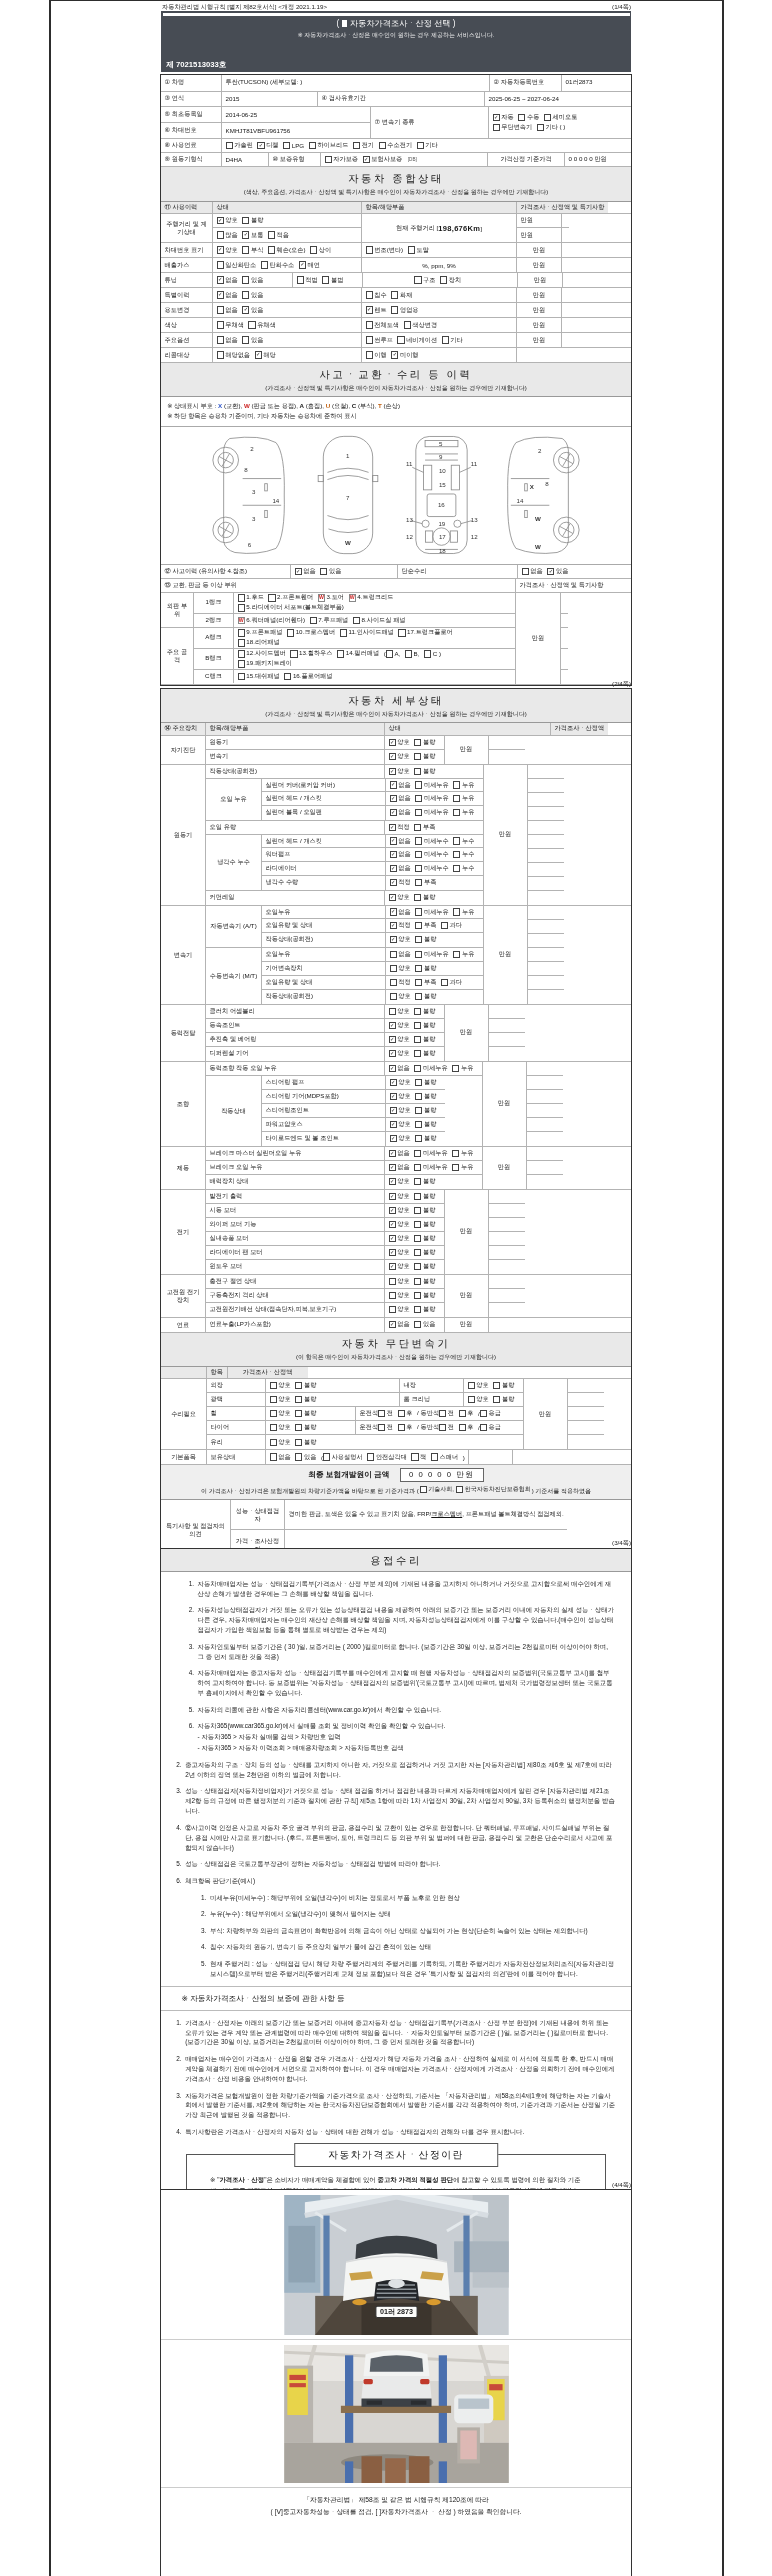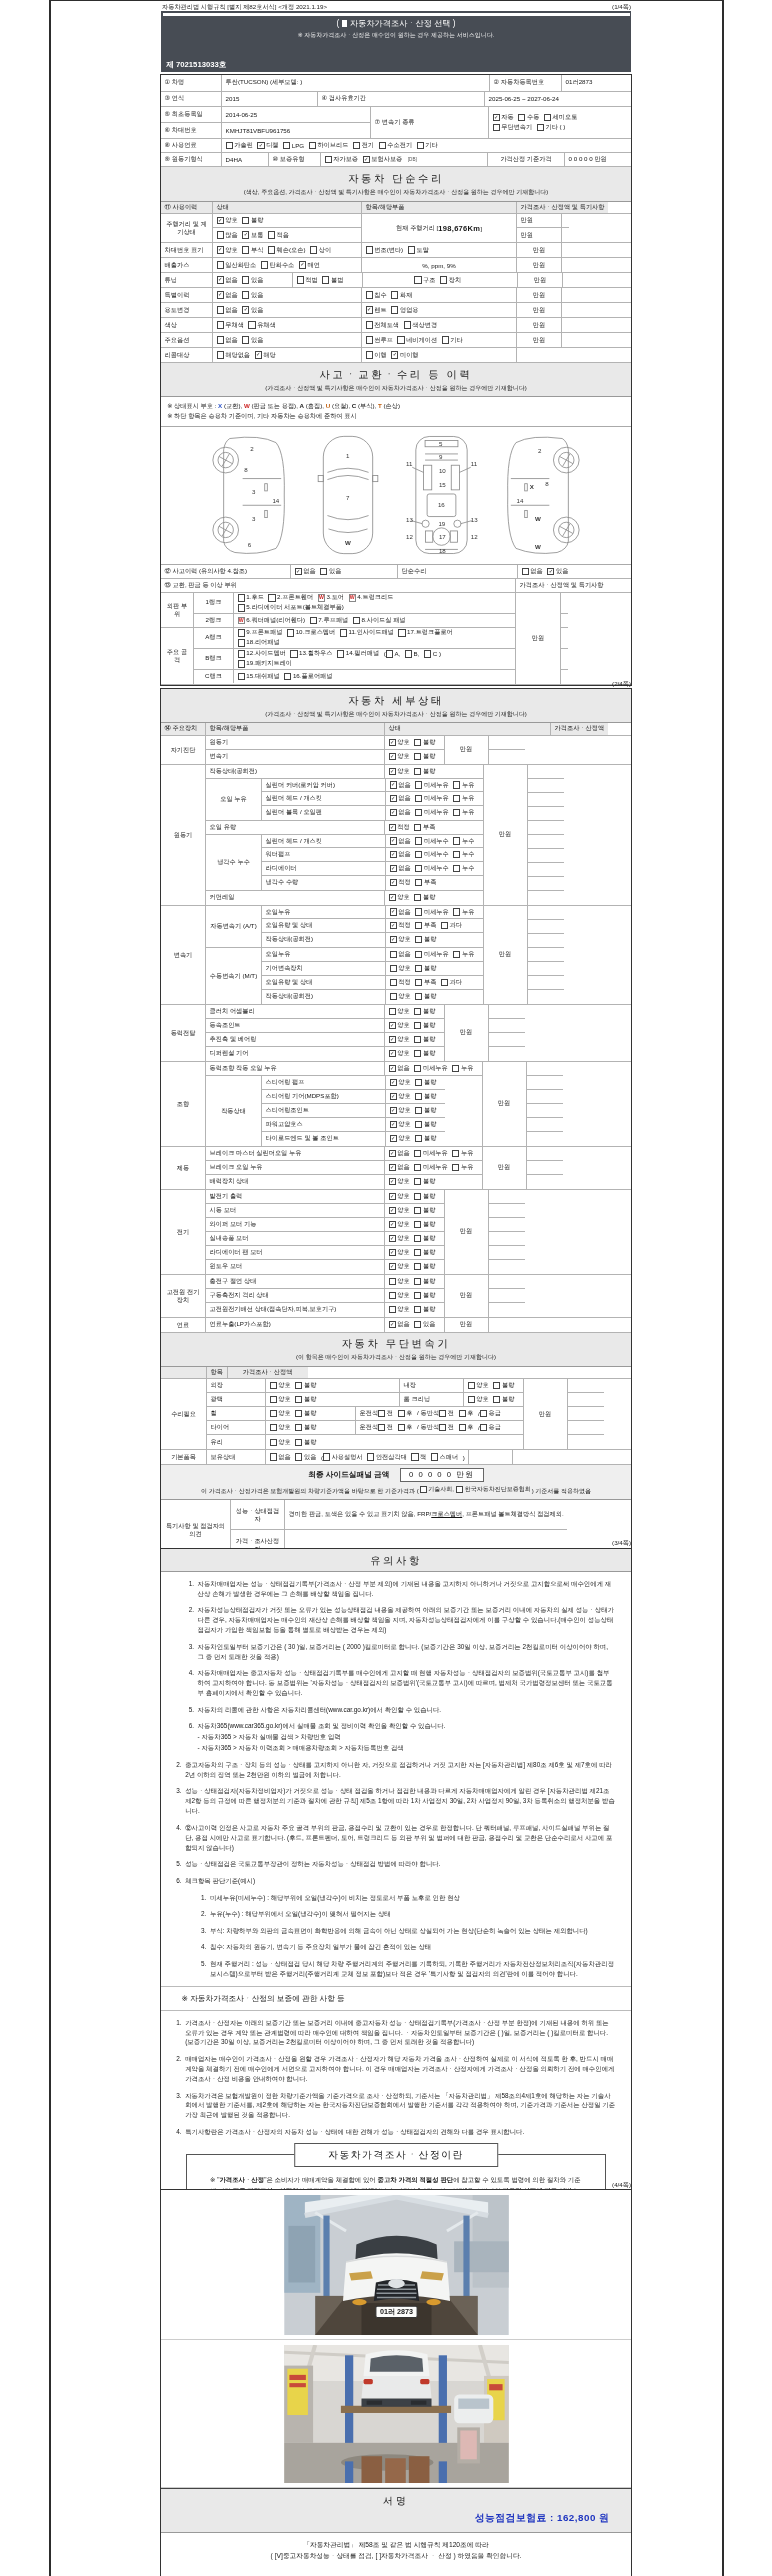--- a/index.html
+++ b/index.html
@@ -228,21 +228,21 @@
               <span>가격산정 기준가격</span>
             </div>
             <div class="fc ctr fx">
               <span>0 0 0 0 0 만원</span>
             </div>
           </div>
         </div>
       </div>
 
     <div class="ghdr">
-      <div class="gt">자동차 단순수리</div>
+      <div class="gt">자동차 종합상태</div>
       <div class="gs">(색상, 주요옵션, 가격조사ㆍ산정액 및 특기사항은 매수인이 자동차가격조사ㆍ산정을 원하는 경우에만 기재합니다)</div>
     </div>
     <div>
         <div class="vt">
           <div class="fr" style="height: 12.4px;">
             <div class="fc hd" style="width: 52px;">
               <span>⑪ 사용이력</span>
             </div>
             <div class="fc hd" style="width: 149px;">
               <span>상태</span>
@@ -2226,21 +2226,21 @@
             </div>
             <div class="fc" style="width: 36px;">
               <span></span>
             </div>
           </div>
         </div>
       </div>
 
     <div class="priceband">
       <div>
-        <span class="pb1">최종 사이드실패널 금액</span>
+        <span class="pb1">최종 보험개발원이 금액</span>
         <span class="pbox">0 0 0 0 0 만원</span>
       </div>
       <div class="pb2" id="finalnote"><span>이 가격조사ㆍ산정가격은 보험개발원의 차량기준가액을 바탕으로 한 기준가격과 (</span><span class="k">
             <span class="bx"></span>
             <span>기술사회,</span>
           </span><span class="k">
             <span class="bx"></span>
             <span>한국자동차진단보증협회</span>
           </span><span>) 기준서를 적용하였음</span></div>
     </div>
@@ -2272,21 +2272,21 @@
             </div>
           </div>
         </div>
       </div>
   </div>
 
   <div class="pgmark" style="top:1539px">(3/4쪽)</div>
 
   <div class="blk" style="top:1548px">
     <div class="ghdr">
-      <div class="gt">유의사항</div>
+      <div class="gt">용접수리</div>
     </div>
     <div id="nlist1">
         <div class="nt in1">
           <span class="nn">1.</span>
           <div style="white-space: normal;">
             <div>자동차매매업자는 성능ㆍ상태점검기록부(가격조사ㆍ산정 부분 제외)에 기재된 내용을 고지하지 아니하거나 거짓으로 고지함으로써 매수인에게 재산상 손해가 발생한 경우에는 그 손해를 배상할 책임을 집니다.</div>
           </div>
         </div>
         <div class="nt in1">
           <span class="nn">2.</span>
@@ -2483,23 +2483,19 @@
         <ellipse cx="200" cy="228" rx="90" ry="16" fill="#8d887f"></ellipse>
         <rect x="150" y="216" width="40" height="52" fill="#8a5f42"></rect>
         <rect x="196" y="220" width="40" height="48" fill="#95684a"></rect>
         <rect x="242" y="216" width="40" height="52" fill="#8a5f42"></rect>
         <rect x="118" y="226" width="16" height="42" fill="#4a6fae"></rect>
         <rect x="300" y="226" width="16" height="42" fill="#4a6fae"></rect>
         <rect x="336" y="160" width="44" height="70" fill="#b4aea6"></rect>
         <rect x="342" y="166" width="32" height="56" fill="#ddb8b4"></rect>
       </svg>
     </div>
-    <div class="signband">
-      <div class="signt">서명</div>
-      <div class="fee">성능점검보험료 : 162,800 원</div>
-    </div>
     <div class="confirm">
       <div>「자동차관리법」 제58조 및 같은 법 시행규칙 제120조에 따라</div>
       <div>( [Ⅴ]중고자동차성능ㆍ상태를 점검, [  ]자동차가격조사 ㆍ 산정 ) 하였음을 확인합니다.</div>
     </div>
   </div>
 </div>
 
 
 </body></html>

